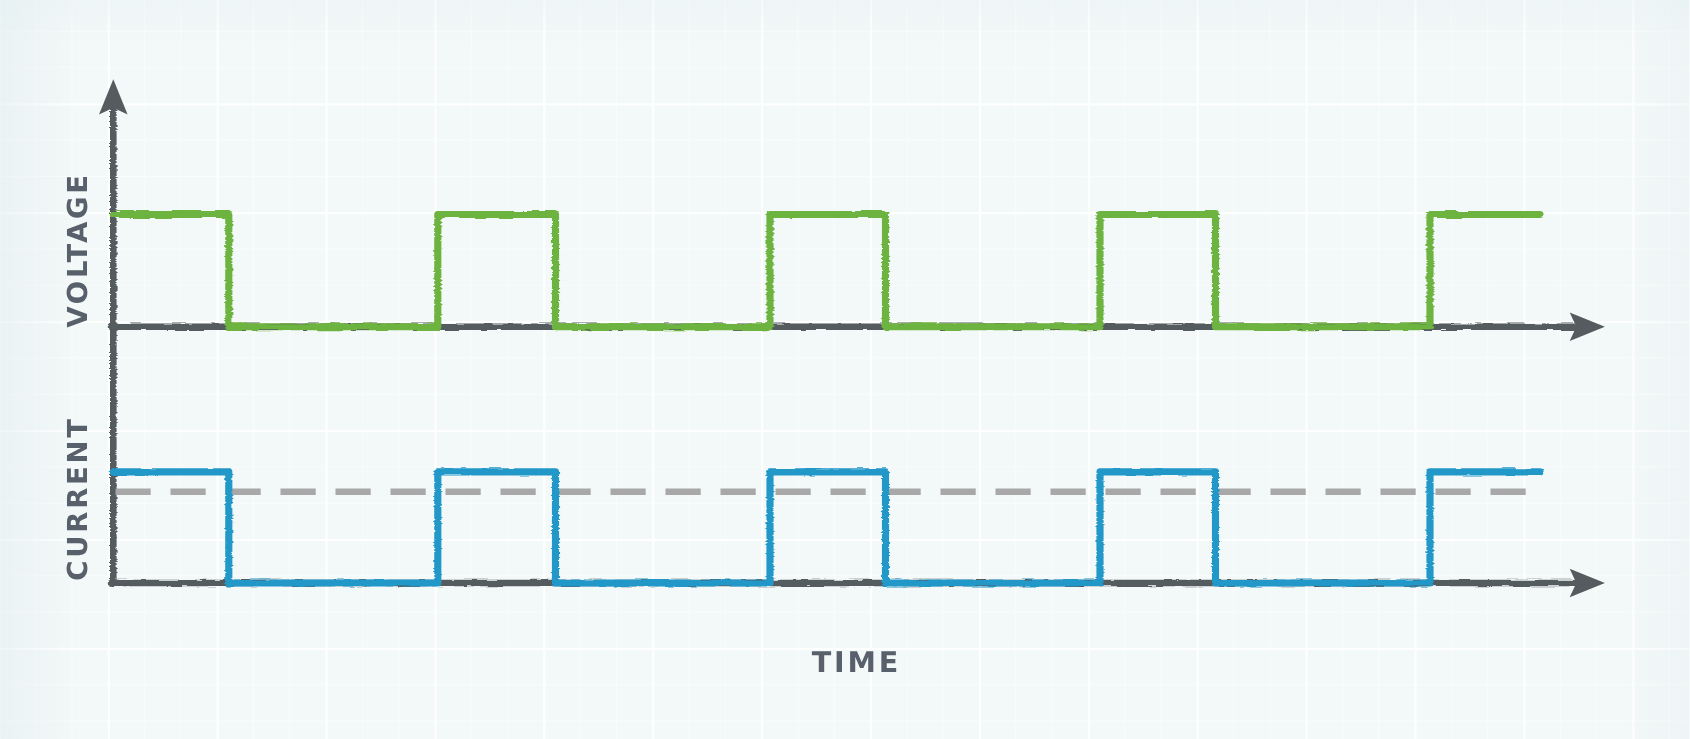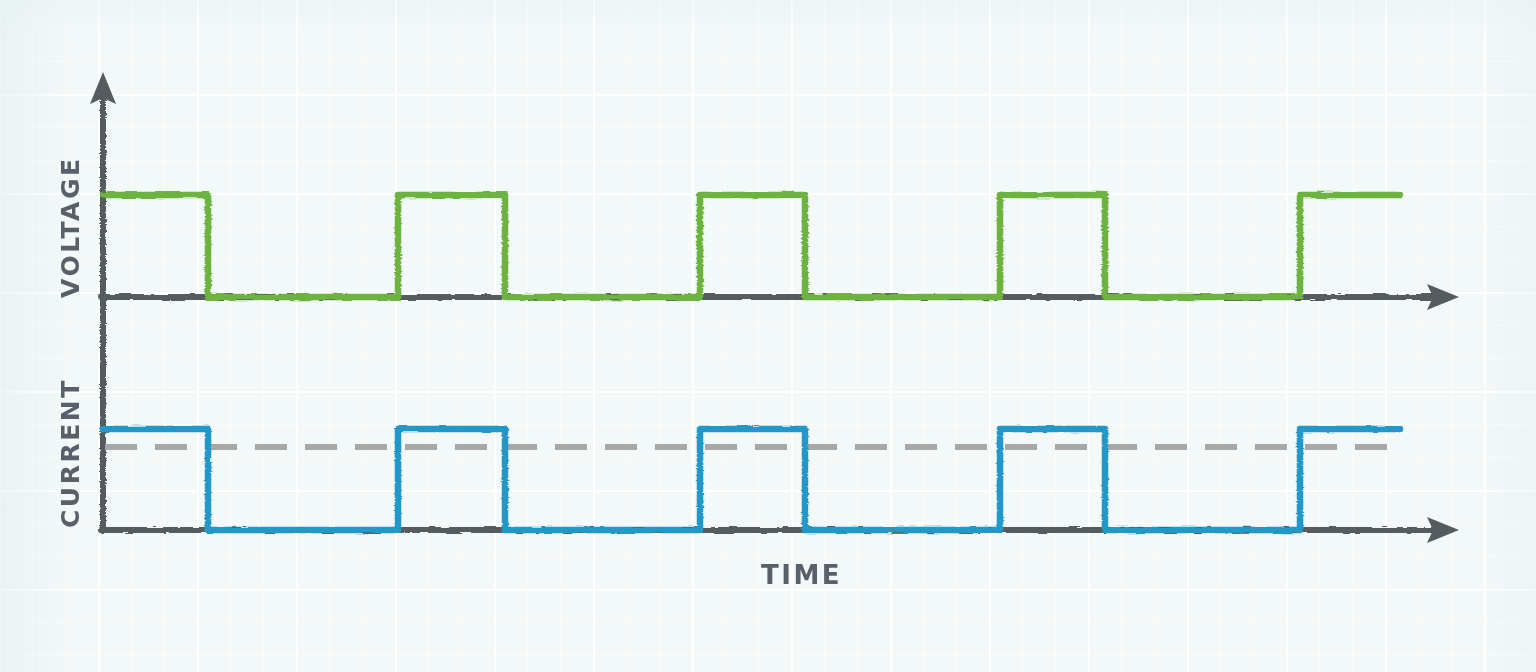--- a/index.html
+++ b/index.html
@@ -48,21 +48,21 @@
     font-weight: 600;
     white-space: nowrap;
     user-select: none;
   }
   .axis-label.vertical {
     transform-origin: 0 0;
     transform: rotate(-90deg);
   }
   #label-voltage { left: 56px; top: 298px; }
   #label-current { left: 56px; top: 528px; }
-  #label-time   { left: 738px; top: 560px; font-size: 26px; margin-left: 23px; }
+  #label-time   { left: 738px; top: 588px; font-size: 26px; }
 </style>
 </head>
 <body>
 
 <div id="stage">
 
   <svg id="chart-svg" viewBox="0 0 1536 672" xmlns="http://www.w3.org/2000/svg">
     <defs>
       <filter id="rough" x="-12%" y="-12%" width="124%" height="124%">
         <feTurbulence type="fractalNoise" baseFrequency="0.035 0.55" numOctaves="3" seed="7" result="n"></feTurbulence>

